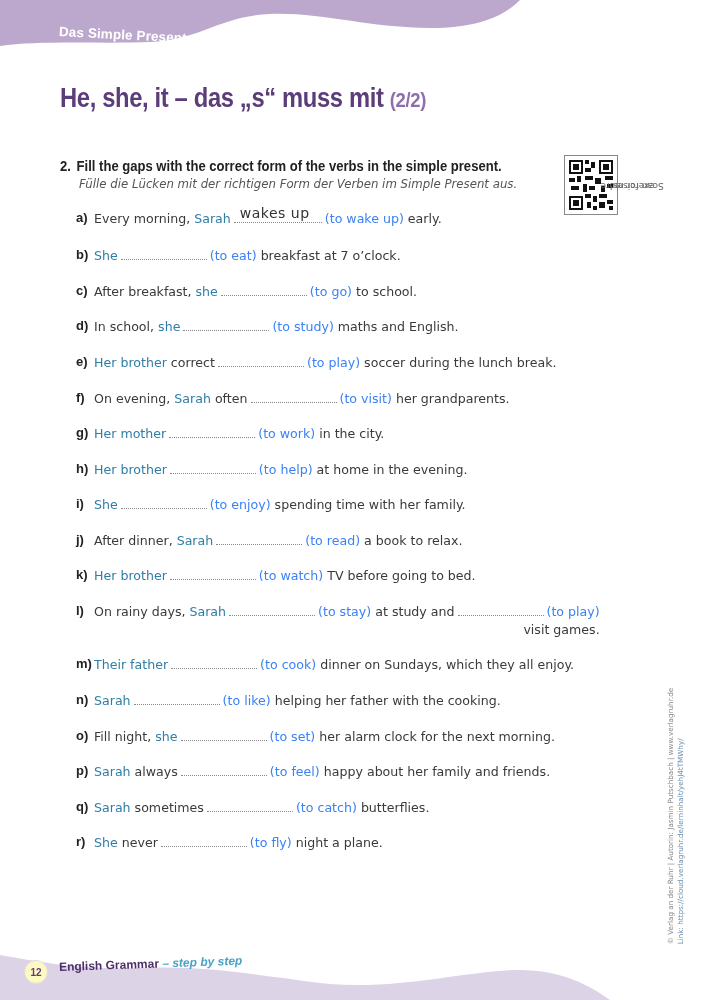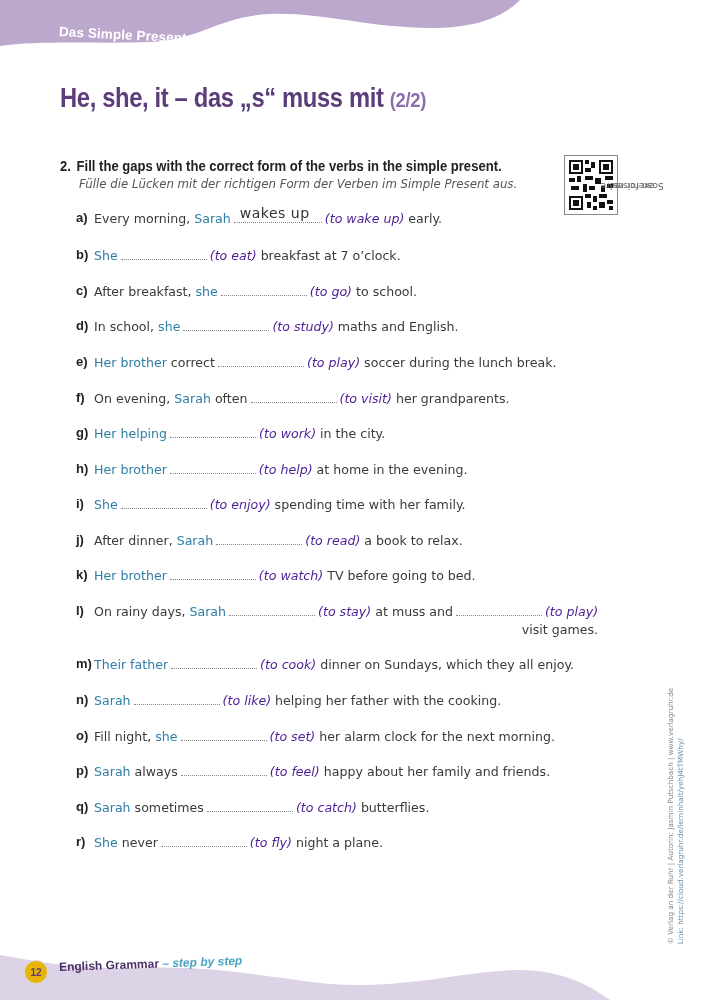--- a/index.html
+++ b/index.html
@@ -38,21 +38,21 @@
     position: absolute; left: 50%; top: 50%;
     transform: translate(-50%, -50%) rotate(-90deg);
     font-size: 9px; color: #666; white-space: nowrap; text-align: center; line-height: 10px;
   }
 
   .items { position: absolute; left: 76px; top: 210px; width: 540px; }
   .item { position: absolute; left: 0; display: flex; font-size: 12.6px; color: #3a3a3a; white-space: nowrap; }
   .item .letter { width: 18px; font-family: "Liberation Sans", sans-serif; font-weight: bold; color: #222; font-size: 13px; }
   .item .body { line-height: 18px; text-align: right; }
   .item .subj { color: #2f7ea6; }
-  .item .hint { font-style: italic; color: #4c1d95; }
+  .item .hint { color: #3b82f6; }
   .gap {
     display: inline-block; width: 86px; height: 12px; margin: 0 3px;
     border-bottom: 1px dotted #888; vertical-align: baseline; position: relative;
   }
   .gap.filled { width: 88px; }
   .gap .ans {
     position: absolute; left: 6px; bottom: 0px; font-size: 14px; color: #333;
     font-family: "DejaVu Sans", sans-serif; letter-spacing: 0.5px;
   }
 
@@ -61,21 +61,21 @@
   }
   .side-copy .inner {
     position: absolute; left: 50%; top: 50%; transform: translate(-50%, -50%) rotate(-90deg);
     white-space: nowrap; font-size: 7.2px; color: #888; line-height: 10px;
   }
   .side-copy .inner div:nth-child(2) { color: #6a8fb0; }
 
   .footer-wave { position: absolute; left: 0; top: 940px; width: 707px; height: 60px; }
   .page-num {
     position: absolute; left: 24px; top: 960px; width: 24px; height: 24px; border-radius: 50%;
-    background: #eab308; border: 1px solid #ddd; font-size: 10px; font-weight: bold; color: #5b3d7a;
+    background: #fef9c3; border: 1px solid #ddd; font-size: 10px; font-weight: bold; color: #5b3d7a;
     display: flex; align-items: center; justify-content: center; font-family: "Liberation Sans", sans-serif; text-align: center;
   }
   .footer-brand {
     position: absolute; left: 59px; top: 960px; font-family: "Liberation Sans", sans-serif;
     font-weight: bold; font-size: 12px; color: #4e3068; transform: rotate(-2deg); transform-origin: left; white-space: nowrap;
   }
   .footer-brand .accent { color: #4ba3c3; font-style: italic; }
 </style>
 </head>
 <body>
@@ -163,21 +163,21 @@
     <span class="body"><span class="subj">Her brother</span><span> correct</span><span class="gap"></span><span class="hint">(to play)</span><span> soccer during the lunch break.</span></span>
   </div>
 
   <div class="item" style="top:180px">
     <span class="letter">f)</span>
     <span class="body"><span>On evening, </span><span class="subj">Sarah</span><span> often</span><span class="gap"></span><span class="hint">(to visit)</span><span> her grandparents.</span></span>
   </div>
 
   <div class="item" style="top:215px">
     <span class="letter">g)</span>
-    <span class="body"><span class="subj">Her helping</span><span class="gap"></span><span class="hint">(to work)</span><span> in the city.</span></span>
+    <span class="body"><span class="subj">Her mother</span><span class="gap"></span><span class="hint">(to work)</span><span> in the city.</span></span>
   </div>
 
   <div class="item" style="top:251px">
     <span class="letter">h)</span>
     <span class="body"><span class="subj">Her brother</span><span class="gap"></span><span class="hint">(to help)</span><span> at home in the evening.</span></span>
   </div>
 
   <div class="item" style="top:286px">
     <span class="letter">i)</span>
     <span class="body"><span class="subj">She</span><span class="gap"></span><span class="hint">(to enjoy)</span><span> spending time with her family.</span></span>
@@ -188,21 +188,21 @@
     <span class="body"><span>After dinner, </span><span class="subj">Sarah</span><span class="gap"></span><span class="hint">(to read)</span><span> a book to relax.</span></span>
   </div>
 
   <div class="item" style="top:357px">
     <span class="letter">k)</span>
     <span class="body"><span class="subj">Her brother</span><span class="gap"></span><span class="hint">(to watch)</span><span> TV before going to bed.</span></span>
   </div>
 
   <div class="item" style="top:393px">
     <span class="letter">l)</span>
-    <span class="body"><span>On rainy days, </span><span class="subj">Sarah</span><span class="gap"></span><span class="hint">(to stay)</span><span> at muss and</span><span class="gap"></span><span class="hint">(to play)</span><br><span>visit games.</span></span>
+    <span class="body"><span>On rainy days, </span><span class="subj">Sarah</span><span class="gap"></span><span class="hint">(to stay)</span><span> at study and</span><span class="gap"></span><span class="hint">(to play)</span><br><span>visit games.</span></span>
   </div>
 
   <div class="item" style="top:446px">
     <span class="letter">m)</span>
     <span class="body"><span class="subj">Their father</span><span class="gap"></span><span class="hint">(to cook)</span><span> dinner on Sundays, which they all enjoy.</span></span>
   </div>
 
   <div class="item" style="top:482px">
     <span class="letter">n)</span>
     <span class="body"><span class="subj">Sarah</span><span class="gap"></span><span class="hint">(to like)</span><span> helping her father with the cooking.</span></span>

